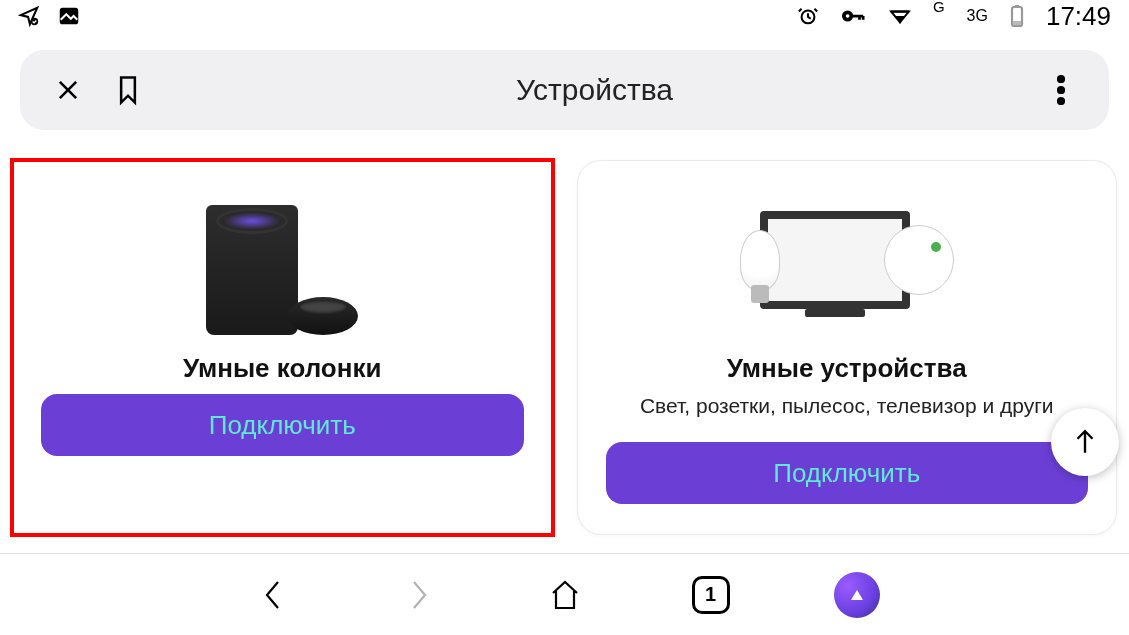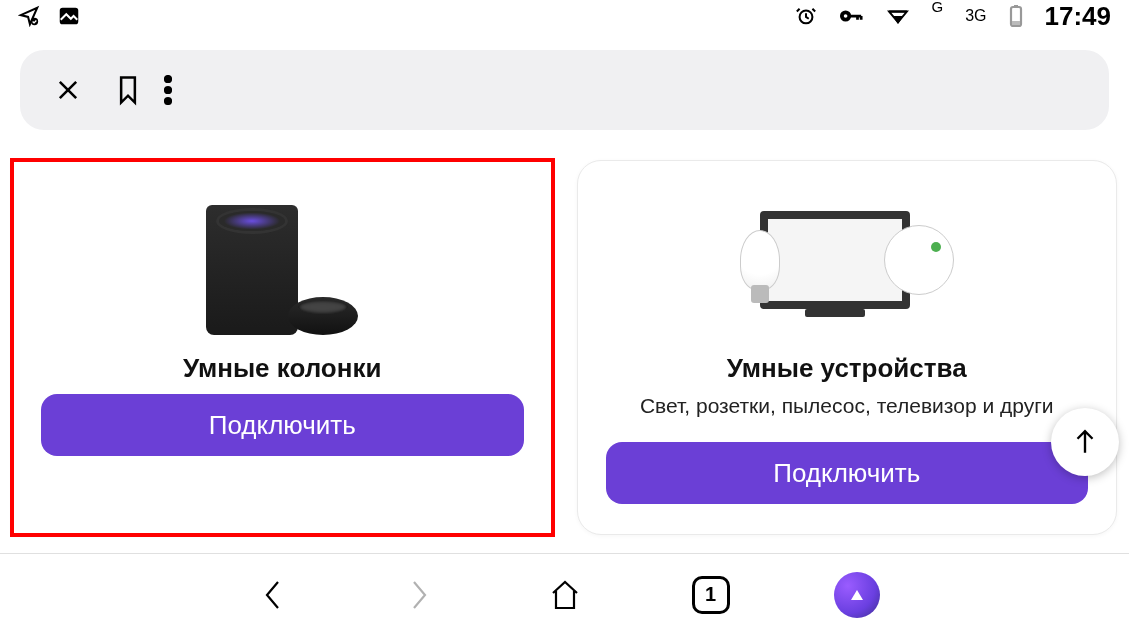--- a/index.html
+++ b/index.html
@@ -11,21 +11,21 @@
     align-items: center;
     justify-content: space-between;
     padding: 0 18px;
     font-size: 20px;
     color: #000;
   }
   .status-left { display: flex; align-items: center; gap: 18px; }
   .status-right { display: flex; align-items: center; gap: 22px; }
   .status-right span, .status-left span { display: inline-flex; align-items: center; }
   .signal-col { display: flex; flex-direction: column; align-items: center; line-height: 1; font-size: 14px; }
-  .time { font-size: 26px; font-weight: 700; text-align: center; }
+  .time { font-size: 26px; font-weight: 400; text-align: center; }
   
   .top-bar {
     margin: 18px 20px 0 20px;
     background: #f0f0f2;
     border-radius: 24px;
     height: 80px;
     display: flex;
     align-items: center;
     padding: 0 28px;
   }
@@ -80,21 +80,21 @@
     color: #222;
     white-space: nowrap;
     margin-bottom: 24px;
   }
   .connect-btn {
     width: 100%;
     height: 62px;
     border: none;
     border-radius: 16px;
     background: #6b3fd6;
-    color: #ffffff;
+    color: #5eead4;
     font-size: 26px;
     cursor: pointer;
   }
   
   .fab-up {
     position: absolute;
     right: 10px;
     top: 248px;
     width: 68px; height: 68px;
     border-radius: 50%;
@@ -277,20 +277,21 @@
   <div class="close-icon">
     <svg width="28" height="28" viewBox="0 0 24 24" stroke-width="3">
         <path d="M5 5 L19 19 M19 5 L5 19"></path>
       </svg>
   </div>
   <div class="bookmark-icon">
     <svg width="28" height="32" viewBox="0 0 24 28" stroke-width="2.5">
         <path d="M6 3 H18 V25 L12 19 L6 25 Z"></path>
       </svg>
   </div>
+  <div class="title">Устройства</div>
   <div class="more-icon">
     <svg width="8" height="30" viewBox="0 0 8 30">
         <circle cx="4" cy="4" r="3" fill="#000"></circle>
         <circle cx="4" cy="15" r="3" fill="#000"></circle>
         <circle cx="4" cy="26" r="3" fill="#000"></circle>
       </svg>
   </div>
 </div>
 
 <div class="content">

